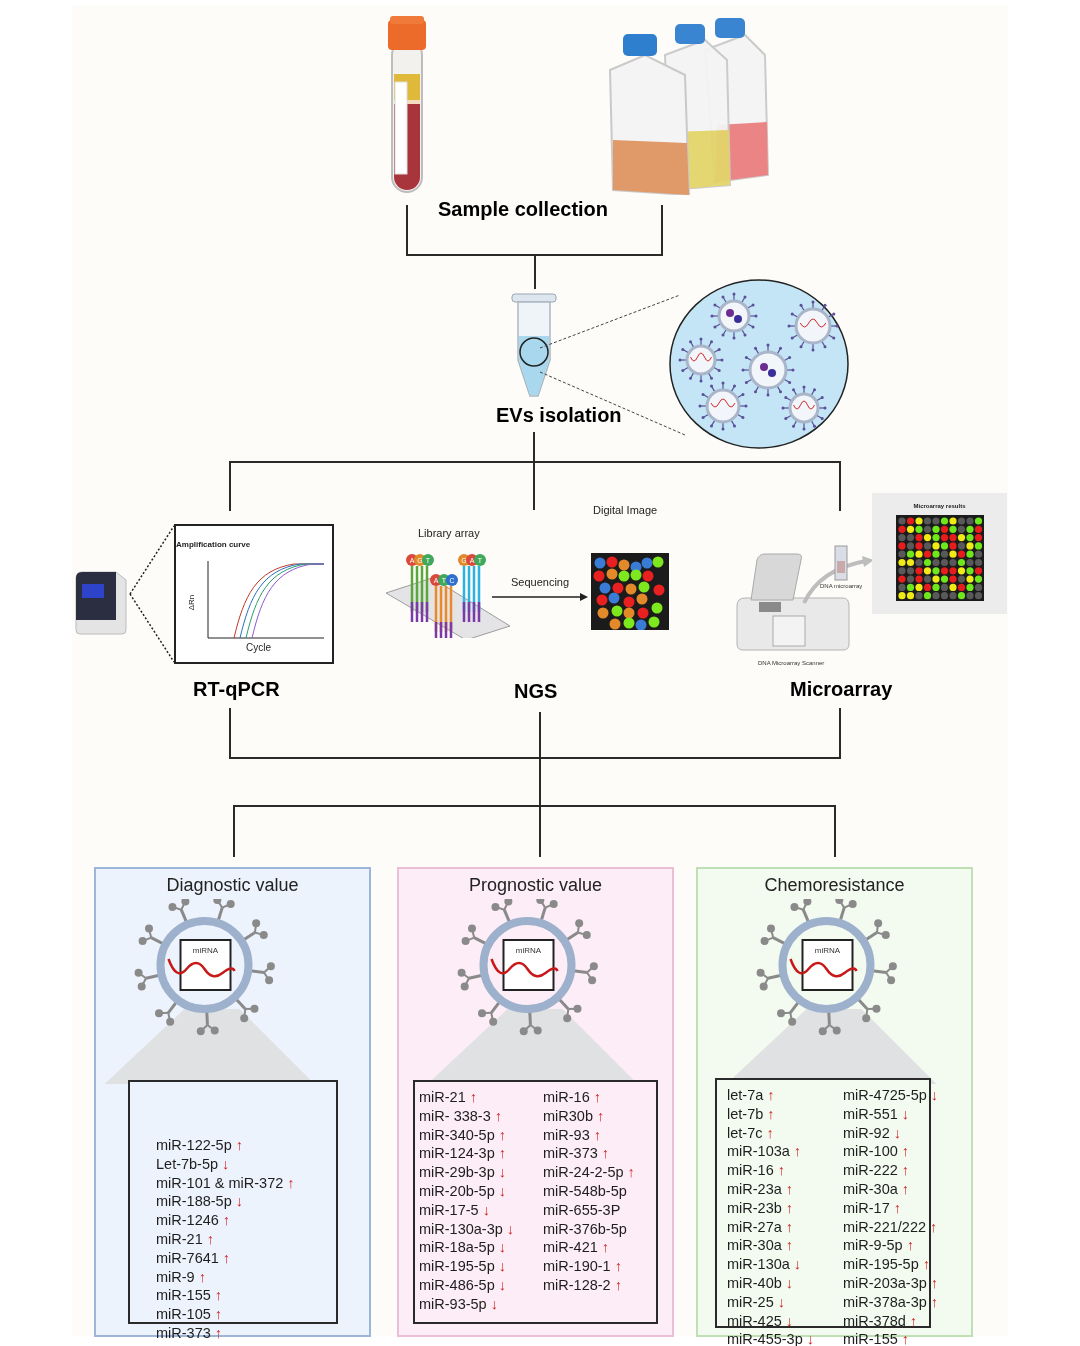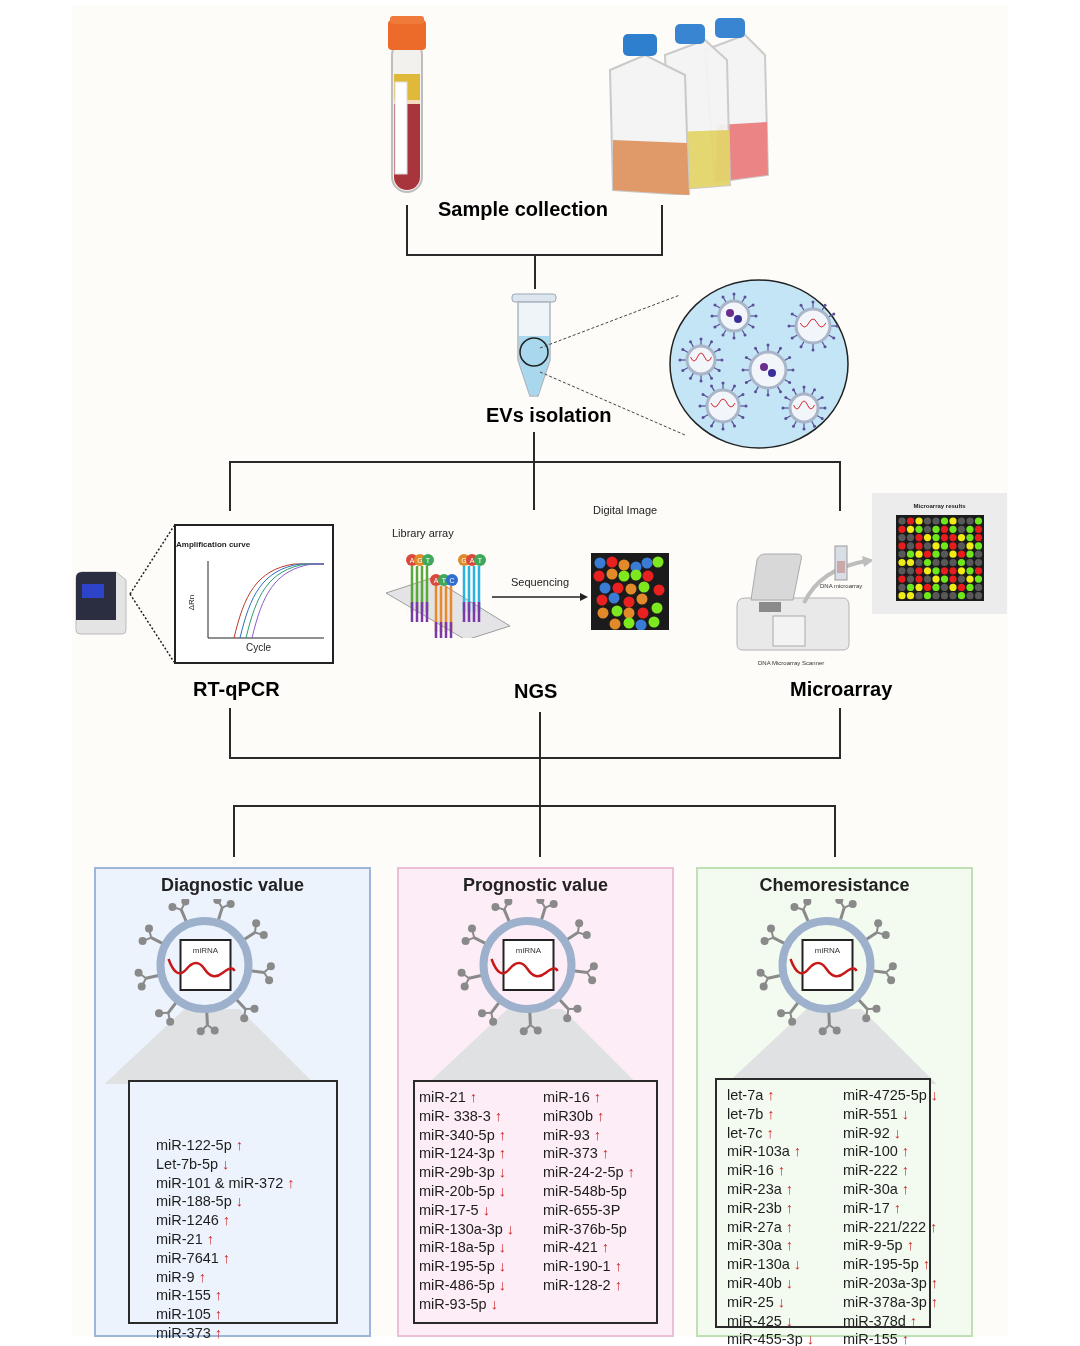--- a/index.html
+++ b/index.html
@@ -5,21 +5,21 @@
   html, body { margin:0; padding:0; background:#ffffff; }
   body { width:1080px; height:1346px; position:relative; overflow:hidden; font-family:"Liberation Sans", sans-serif; color:#1e1e1e; }
   #panel { position:absolute; left:72px; top:5px; width:936px; height:1331px; background:#fdfcf9; }
   .abs { position:absolute; }
   .hline { position:absolute; height:2px; background:#2a2a2a; }
   .vline { position:absolute; width:2px; background:#2a2a2a; }
   .stage-title { position:absolute; font-weight:bold; font-size:20px; color:#000000; white-space:nowrap; }
   .small-label { position:absolute; font-size:11px; color:#222; white-space:nowrap; }
   .tiny-label { position:absolute; font-size:6px; color:#333; white-space:nowrap; }
   .box { position:absolute; box-sizing:border-box; border:2px solid; }
-  .box-title { position:absolute; left:0; right:0; top:6px; text-align:center; font-weight:bold; font-size:18px; color:#222; }
+  .box-title { position:absolute; left:0; right:0; top:6px; text-align:center; font-weight:normal; font-size:18px; color:#222; }
   .list { position:absolute; box-sizing:border-box; border:2px solid #2a2a2a; background:inherit; }
   .col { position:absolute; top:6px; }
   .item { font-size:14.5px; line-height:18.8px; white-space:nowrap; color:#1e1e1e; }
   .arrow { color:#cc2222; font-weight:bold; margin-left:4px; }
   .plot { position:absolute; border:2px solid #222; background:#fff; box-sizing:border-box; }
 </style>
 </head>
 <body>
 
 <div id="panel"></div>
@@ -225,21 +225,21 @@
       <line x1="136" y1="116" x2="136" y2="109" stroke="#5b4f99" stroke-width="1.2"></line>
       <circle cx="136" cy="109" r="1.5" fill="#5b4f99"></circle>
       <line x1="143" y1="117.87564434701785" x2="146.5" y2="111.81346652052679" stroke="#5b4f99" stroke-width="1.2"></line>
       <circle cx="146.5" cy="111.81346652052679" r="1.5" fill="#5b4f99"></circle>
       <line x1="148.12435565298213" y1="123" x2="154.1865334794732" y2="119.49999999999999" stroke="#5b4f99" stroke-width="1.2"></line>
       <circle cx="154.1865334794732" cy="119.49999999999999" r="1.5" fill="#5b4f99"></circle>
       <circle cx="136" cy="130" r="14" fill="#f2f5fa" stroke="#a9b5c8" stroke-width="3"></circle>
       <path d="M125.5 127 q3.5 8 7 0 t7 0 t7 0" stroke="#d62d2d" fill="none" stroke-width="1"></path>
     </g>
 </svg>
-<div class="stage-title" style="left:486px;top:404px">EVs isolation</div>
+<div class="stage-title" style="left:496px;top:404px">EVs isolation</div>
 
 <div class="vline" style="left:533px;top:432px;height:78px"></div>
 <div class="hline" style="left:229px;top:461px;width:612px"></div>
 <div class="vline" style="left:229px;top:461px;height:50px"></div>
 <div class="vline" style="left:839px;top:461px;height:50px"></div>
 
 <svg class="abs" style="left:72px;top:570px" width="58" height="66">
   <path d="M4 8 Q4 2 10 2 H44 L54 10 V60 Q54 64 50 64 H8 Q4 64 4 60 Z" fill="#e4e4e4" stroke="#bbb"></path>
   <path d="M4 8 Q4 2 10 2 H44 V50 H4 Z" fill="#2b2d40"></path>
   <rect x="10" y="14" width="22" height="14" fill="#2d43c9"></rect>
@@ -256,21 +256,21 @@
     <line x1="32" y1="35" x2="32" y2="112" stroke="#222" stroke-width="1"></line>
     <line x1="32" y1="112" x2="148" y2="112" stroke="#222" stroke-width="1"></line>
   <path d="M58 112 C68 70 80 44 118 38 L148 38" stroke="#c0392b" fill="none" stroke-width="1"></path>
       <path d="M64 112 C74 70 86 44 124 38 L148 38" stroke="#2c6fbf" fill="none" stroke-width="1"></path>
       <path d="M70 112 C80 70 92 44 130 38 L148 38" stroke="#2a9d6f" fill="none" stroke-width="1"></path>
       <path d="M76 112 C86 70 98 44 136 38 L148 38" stroke="#8e5bd0" fill="none" stroke-width="1"></path>
     </svg>
 </div>
 <div class="stage-title" style="left:193px;top:678px">RT-qPCR</div>
 
-<div class="small-label" style="left:392px;top:527px">Library array</div>
+<div class="small-label" style="left:418px;top:527px">Library array</div>
 <svg class="abs" style="left:384px;top:548px" width="130" height="90" id="lib-svg">
   <path d="M2 45 L48 30 L126 78 L82 92 Z" fill="#e4e4e6" stroke="#9c9c9c"></path>
 <line x1="28" y1="18" x2="28" y2="64" stroke="#5aa83a" stroke-width="2.5"></line>
     <line x1="28" y1="54" x2="28" y2="74" stroke="#7a3aa8" stroke-width="2.5"></line>
     <line x1="33" y1="18" x2="33" y2="64" stroke="#5aa83a" stroke-width="2.5"></line>
     <line x1="33" y1="54" x2="33" y2="74" stroke="#7a3aa8" stroke-width="2.5"></line>
     <line x1="38" y1="18" x2="38" y2="64" stroke="#5aa83a" stroke-width="2.5"></line>
     <line x1="38" y1="54" x2="38" y2="74" stroke="#7a3aa8" stroke-width="2.5"></line>
     <line x1="43" y1="18" x2="43" y2="64" stroke="#5aa83a" stroke-width="2.5"></line>
     <line x1="43" y1="54" x2="43" y2="74" stroke="#7a3aa8" stroke-width="2.5"></line>

